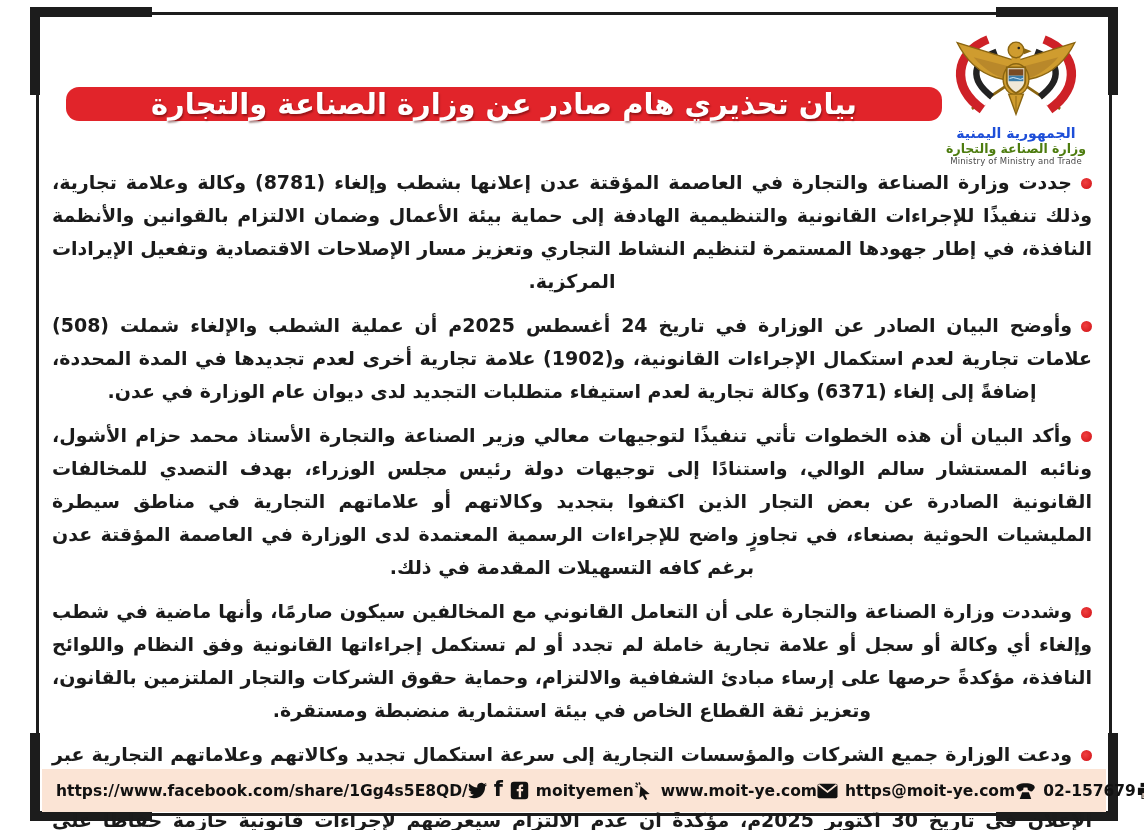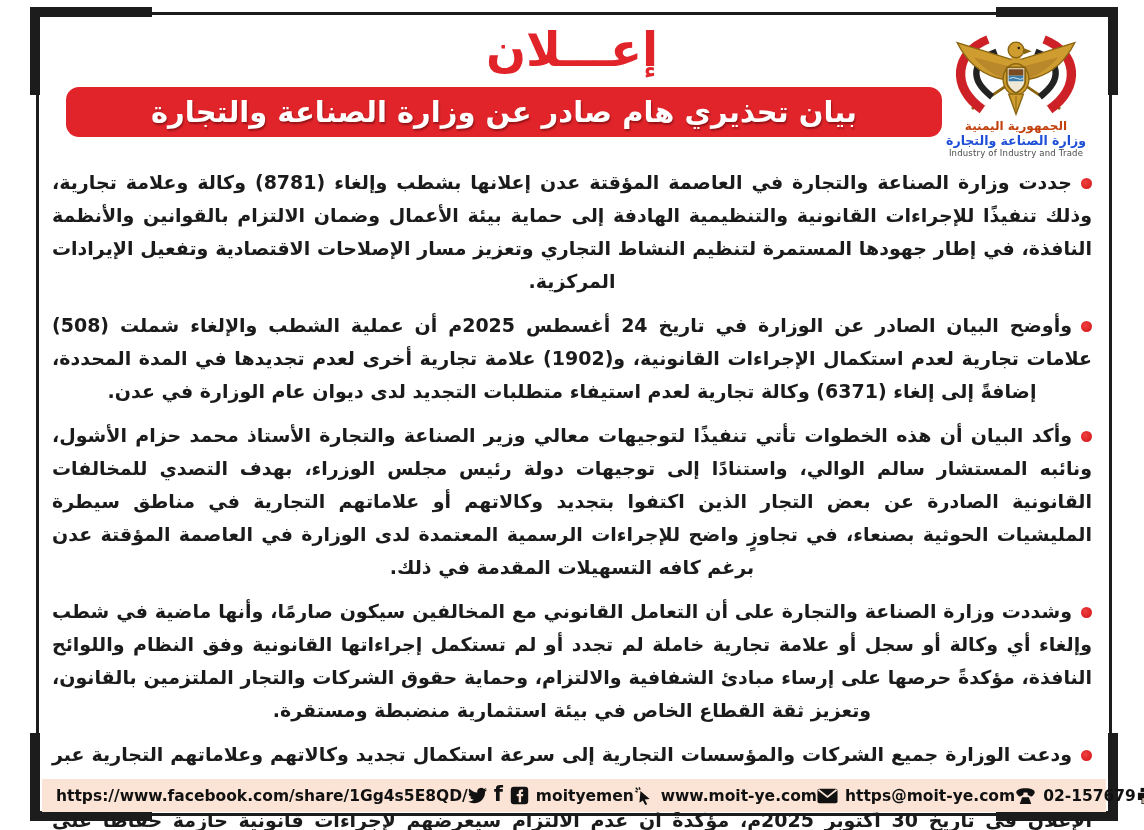--- a/index.html
+++ b/index.html
@@ -13,59 +13,58 @@
   
   .corner { position:absolute; width:122px; height:88px; }
   .corner.tl { left:30px;  top:7px;    border-top:10px solid #1c1c1c; border-left:10px  solid #1c1c1c; }
   .corner.tr { right:26px; top:7px;    border-top:10px solid #1c1c1c; border-right:10px solid #1c1c1c; }
   .corner.bl { left:30px;  bottom:9px; border-bottom:10px solid #1c1c1c; border-left:10px  solid #1c1c1c; }
   .corner.br { right:26px; bottom:9px; border-bottom:10px solid #1c1c1c; border-right:10px solid #1c1c1c; }
 
   .title { position:absolute; top:24px; left:0; width:100%; text-align:center;
            color:#e1242a; font-size:47px; font-weight:bold; line-height:1.1; }
 
-  .banner { position:absolute; left:66px; top:87px; width:876px; height:50px;
+  .banner { position:absolute; left:66px; top:87px; width:876px; height:34px;
             background:#e1242a; border-radius:13px; display:flex; align-items:center;
             justify-content:center; }
   .banner span { color:#ffffff; font-size:29px; font-weight:bold;
                  text-shadow:1px 2px 2px rgba(60,0,0,.45); direction:rtl; }
 
   .logo { position:absolute; right:44px; top:26px; width:168px; text-align:center; }
   .logo svg { display:block; margin:0 auto; }
-  .logo-ar1 { font-size:12px; font-weight:bold; color:#c2410c; direction:rtl; margin-top:1px; }
-  .logo-ar2 { font-size:12.5px; font-weight:bold; color:#1d4ed8; direction:rtl; }
+  .logo-ar1 { font-size:14px; font-weight:bold; color:#1d4ed8; direction:rtl; margin-top:7px; }
+  .logo-ar2 { font-size:12.5px; font-weight:bold; color:#4d7c0f; direction:rtl; }
   .logo-en  { font-size:8.5px; color:#4a4a4a; letter-spacing:.2px; }
 
   .content { position:absolute; left:52px; right:52px; top:166px; direction:rtl; }
   .para { color:#1b1b1b; font-size:19px; font-weight:bold; line-height:33px;
           text-align:justify; text-align-last:center; margin-bottom:11px; }
   .bullet { display:inline-block; width:11px; height:11px; border-radius:50%;
             background:radial-gradient(circle at 40% 40%, #f04040, #cf1116);
             margin-inline-end:9px; vertical-align:middle; }
 
-  .footer { position:absolute; left:42px; right:38px; bottom:18px; height:33px;
+  .footer { position:absolute; left:42px; right:38px; bottom:18px; height:43px;
             background:#fbe4d5; direction:ltr; display:flex; align-items:center;
             justify-content:space-between; padding:8px 14px; color:#111;
             font-size:15.5px; font-weight:bold; white-space:nowrap; }
   .fgroup { display:flex; align-items:center; gap:7px; }
   .ficon { display:inline-flex; align-items:center; }
   .fb-f { font-size:21px; font-weight:bold; line-height:1; transform:translateY(-1px); }
 </style>
 </head>
 <body>
 
 <div class="page">
 
   <div class="frame"></div>
   <div class="corner tl"></div>
   <div class="corner tr"></div>
   <div class="corner bl"></div>
   <div class="corner br"></div>
 
-  <div class="title">إعـــلان</div>
 
   <div class="banner">
     <span>بيان تحذيري هام صادر عن وزارة الصناعة والتجارة</span>
   </div>
 
   <div class="logo">
     <span>
       <svg width="150" height="92" viewBox="0 0 160 100">
 
         <line x1="32" y1="90" x2="128" y2="26" stroke="#8a6511" stroke-width="3"></line>
@@ -94,21 +93,21 @@
         <rect x="72" y="47" width="16" height="7" fill="#7a4a22"></rect>
         <rect x="72" y="54" width="16" height="6" fill="#3a7ca8"></rect>
         <path d="M73 57 q4 -2 8 0 t7 0" fill="none" stroke="#dfeefb" stroke-width="1"></path>
 
         <path d="M72 74 l8 22 l8 -22 z" fill="#cf9c2f" stroke="#8a6511" stroke-width="1.5"></path>
         <line x1="80" y1="76" x2="80" y2="92" stroke="#8a6511" stroke-width="1"></line>
       </svg>
     </span>
     <div class="logo-ar1">الجمهورية اليمنية</div>
     <div class="logo-ar2">وزارة الصناعة والتجارة</div>
-    <div class="logo-en">Industry of Industry and Trade</div>
+    <div class="logo-en">Ministry of Ministry and Trade</div>
   </div>
 
   <div class="content">
     <div class="para"><span class="bullet"></span><span>جددت وزارة الصناعة والتجارة في العاصمة المؤقتة عدن إعلانها بشطب وإلغاء (8781) وكالة وعلامة تجارية، وذلك تنفيذًا للإجراءات القانونية والتنظيمية الهادفة إلى حماية بيئة الأعمال وضمان الالتزام بالقوانين والأنظمة النافذة، في إطار جهودها المستمرة لتنظيم النشاط التجاري وتعزيز مسار الإصلاحات الاقتصادية وتفعيل الإيرادات المركزية.</span></div>
     <div class="para"><span class="bullet"></span><span>وأوضح البيان الصادر عن الوزارة في تاريخ 24 أغسطس 2025م أن عملية الشطب والإلغاء شملت (508) علامات تجارية لعدم استكمال الإجراءات القانونية، و(1902) علامة تجارية أخرى لعدم تجديدها في المدة المحددة، إضافةً إلى إلغاء (6371) وكالة تجارية لعدم استيفاء متطلبات التجديد لدى ديوان عام الوزارة في عدن.</span></div>
     <div class="para"><span class="bullet"></span><span>وأكد البيان أن هذه الخطوات تأتي تنفيذًا لتوجيهات معالي وزير الصناعة والتجارة الأستاذ محمد حزام الأشول، ونائبه المستشار سالم الوالي، واستنادًا إلى توجيهات دولة رئيس مجلس الوزراء، بهدف التصدي للمخالفات القانونية الصادرة عن بعض التجار الذين اكتفوا بتجديد وكالاتهم أو علاماتهم التجارية في مناطق سيطرة المليشيات الحوثية بصنعاء، في تجاوزٍ واضح للإجراءات الرسمية المعتمدة لدى الوزارة في العاصمة المؤقتة عدن برغم كافه التسهيلات المقدمة في ذلك.</span></div>
     <div class="para"><span class="bullet"></span><span>وشددت وزارة الصناعة والتجارة على أن التعامل القانوني مع المخالفين سيكون صارمًا، وأنها ماضية في شطب وإلغاء أي وكالة أو سجل أو علامة تجارية خاملة لم تجدد أو لم تستكمل إجراءاتها القانونية وفق النظام واللوائح النافذة، مؤكدةً حرصها على إرساء مبادئ الشفافية والالتزام، وحماية حقوق الشركات والتجار الملتزمين بالقانون، وتعزيز ثقة القطاع الخاص في بيئة استثمارية منضبطة ومستقرة.</span></div>
     <div class="para"><span class="bullet"></span><span>ودعت الوزارة جميع الشركات والمؤسسات التجارية إلى سرعة استكمال تجديد وكالاتهم وعلاماتهم التجارية عبر القنوات الرسمية في ديوان عام الوزارة في العاصمة عدن بمديرية التواهي جوار جولة الشيخ إسحاق، قبل انتهاء الإعلان في تاريخ 30 أكتوبر 2025م، مؤكدةً أن عدم الالتزام سيعرضهم لإجراءات قانونية حازمة حفاظًا على النظام والمصلحة العامة.</span></div>
   </div>
 

